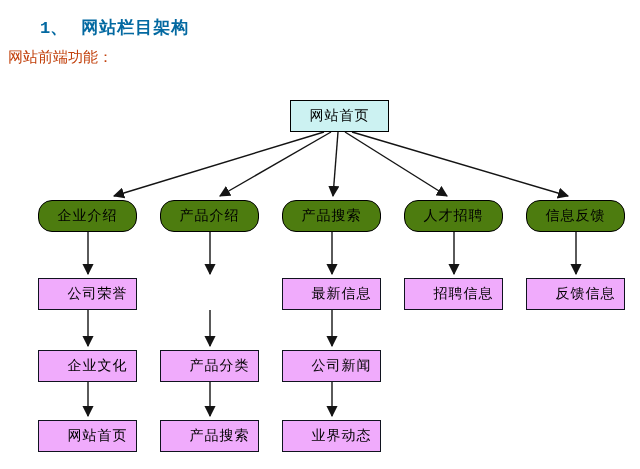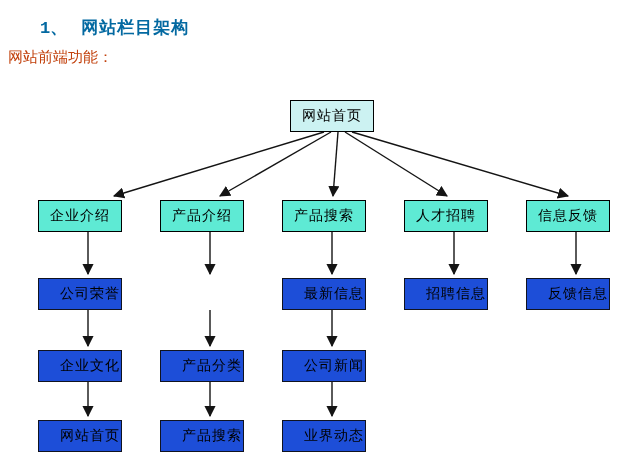--- a/index.html
+++ b/index.html
@@ -16,30 +16,30 @@
   }
   .heading .num{margin-right:14px;letter-spacing:0;}
   .subtitle{
     position:absolute;left:8px;top:48px;
     font-family:"Liberation Serif","DejaVu Serif",serif;
     font-size:15px;color:#c2410c;white-space:nowrap;
   }
   .diagram{position:absolute;left:0;top:0;width:640px;height:469px;}
   svg.arrows{position:absolute;left:0;top:0;width:640px;height:469px;}
   .node{
-    position:absolute;width:84px;height:32px;
+    position:absolute;width:99px;height:32px;
     display:flex;align-items:center;justify-content:center;
     box-sizing:border-box;
     border:1.6px solid #000000;
     font-size:14px;color:#000;letter-spacing:1px;
     white-space:nowrap;
   }
   .root{left:290px;top:100px;background:#ccf2f2;}
-  .lv2{background:#5eead4;}
-  .child{background:#1d4ed8;border-color:#10131f;padding-left:20px;}
+  .lv2{background:#4d7c0f;border-radius:14px;}
+  .child{background:#f0abfc;border-color:#10131f;padding-left:20px;}
   
   .c1{left:38px;} .c2{left:160px;} .c3{left:282px;} .c4{left:404px;} .c5{left:526px;}
   
   .r2{top:200px;} .r3{top:278px;} .r4{top:350px;font-family:Liberation Mono, monospace;} .r5{top:420px;}
 </style>
 </head>
 <body>
 
 <div class="heading">
   <span class="num">1、</span><span>网站栏目架构</span>

